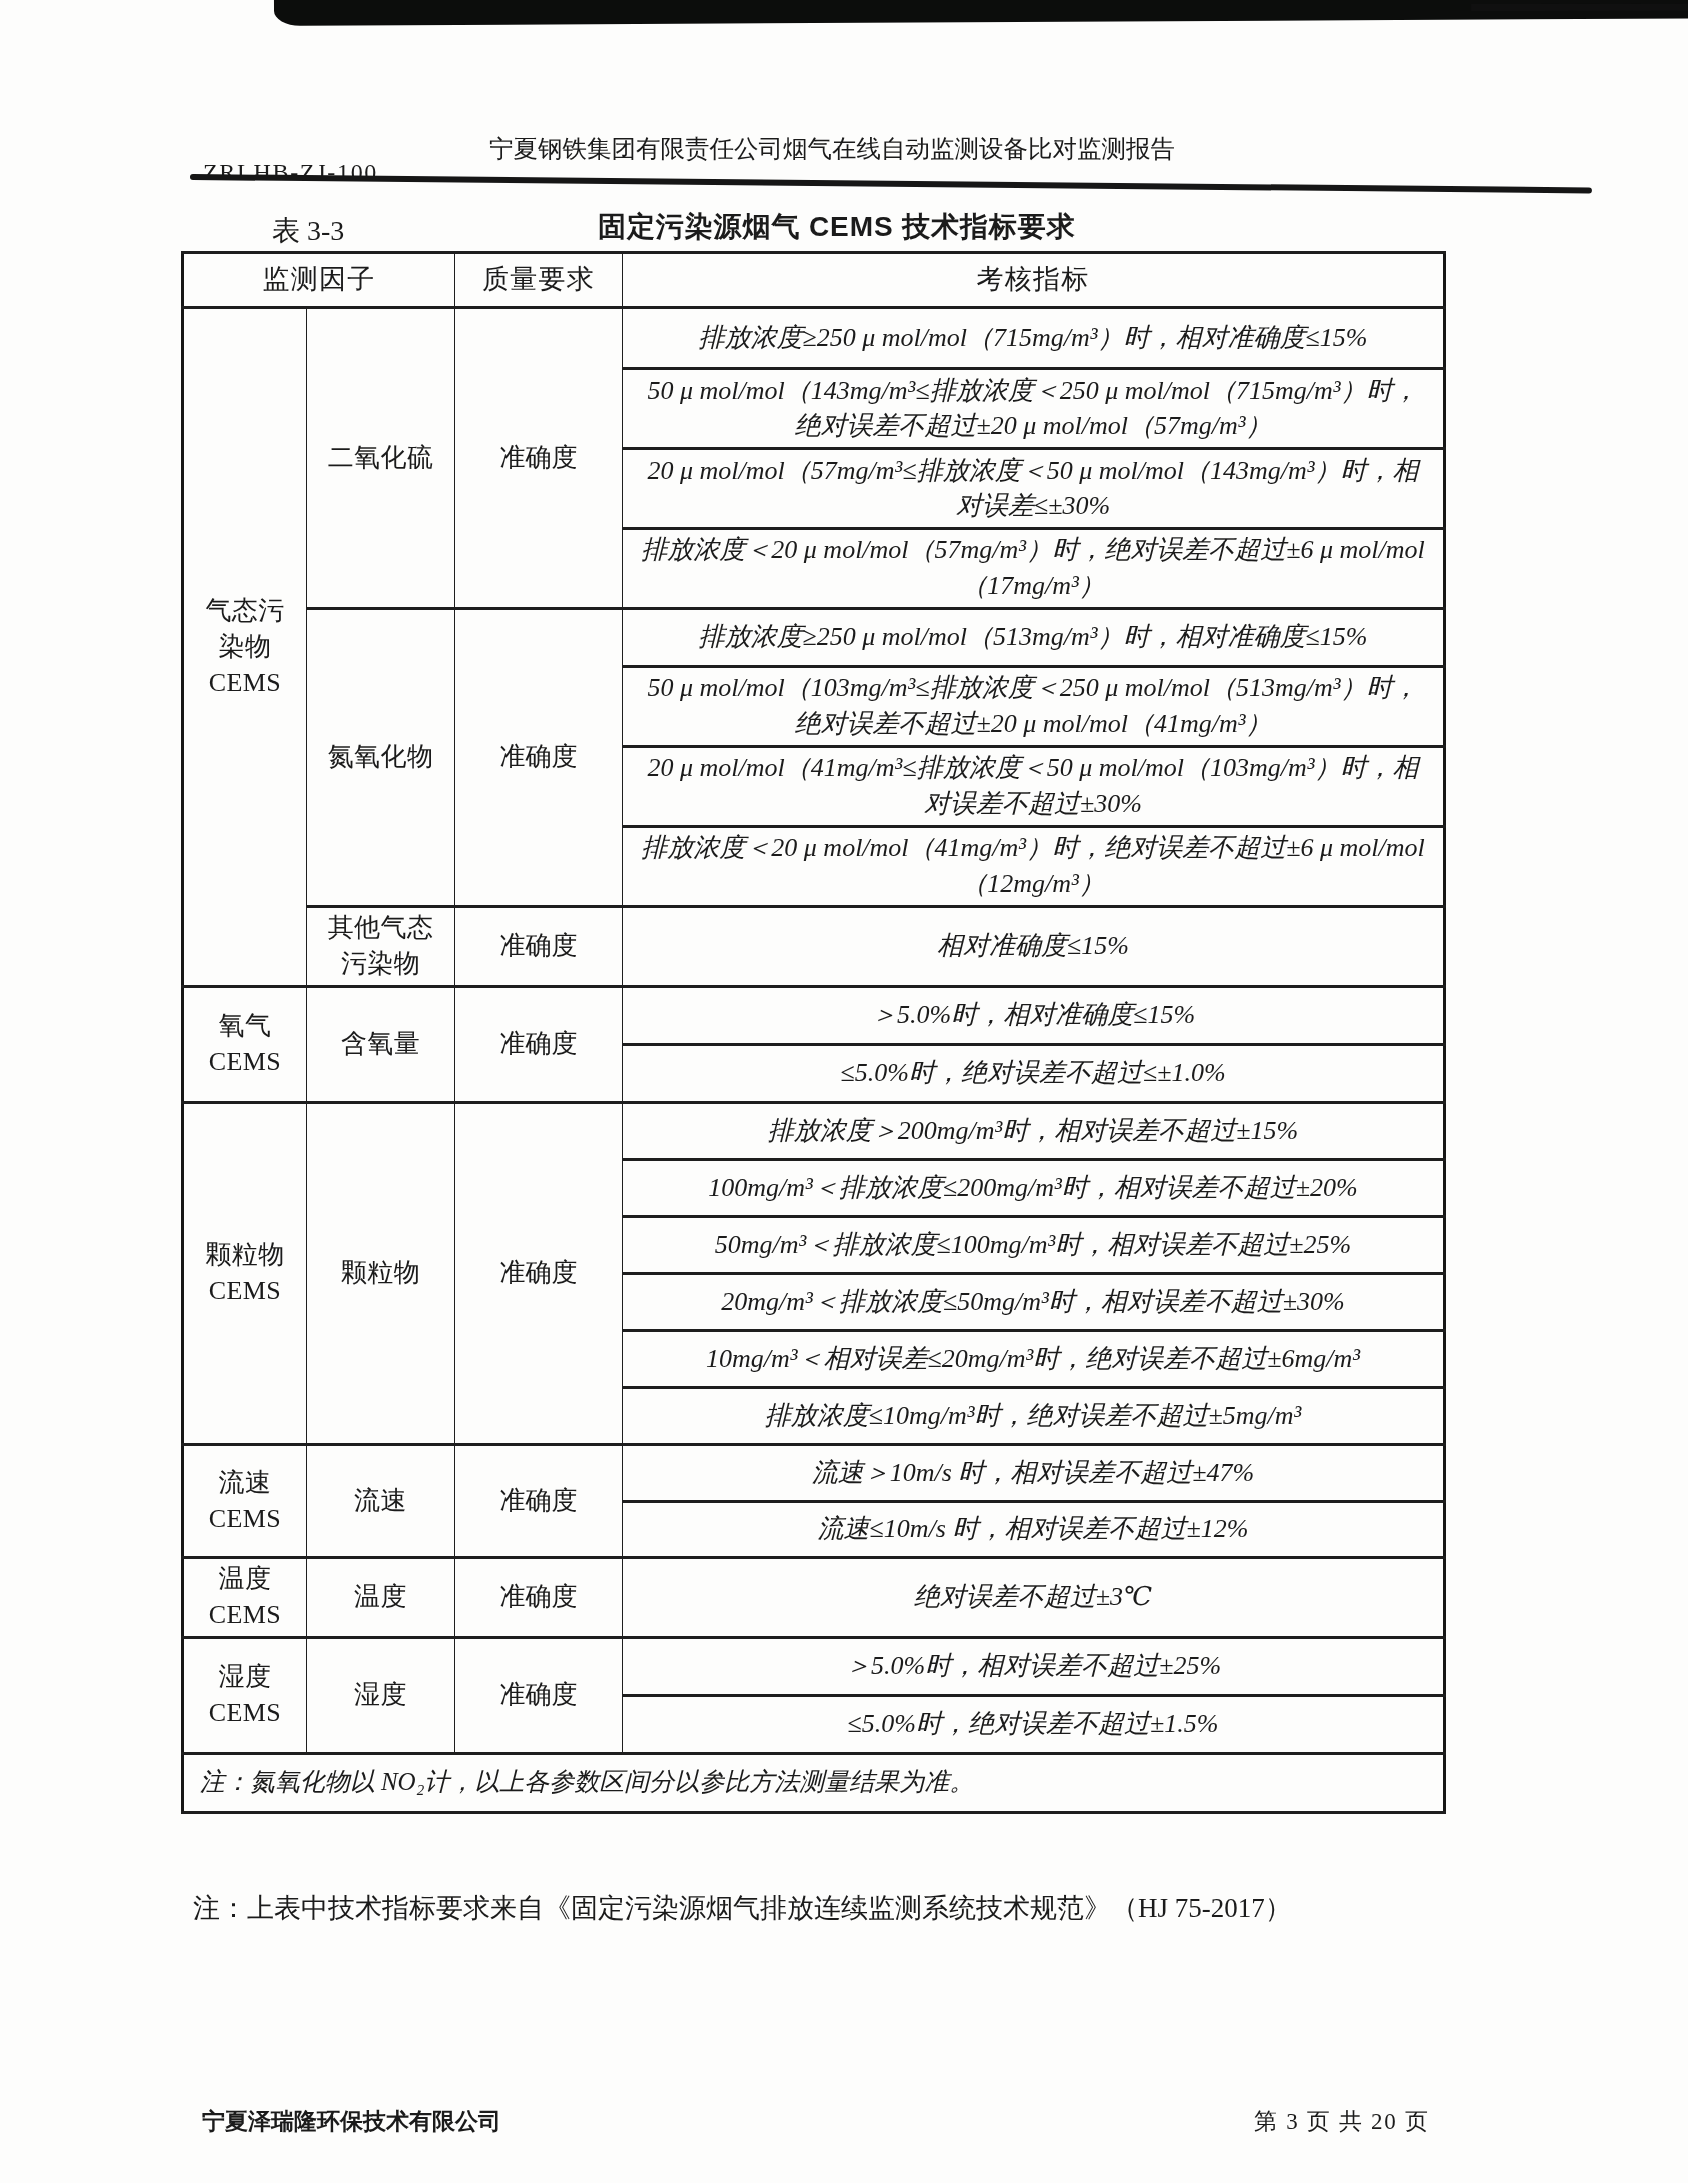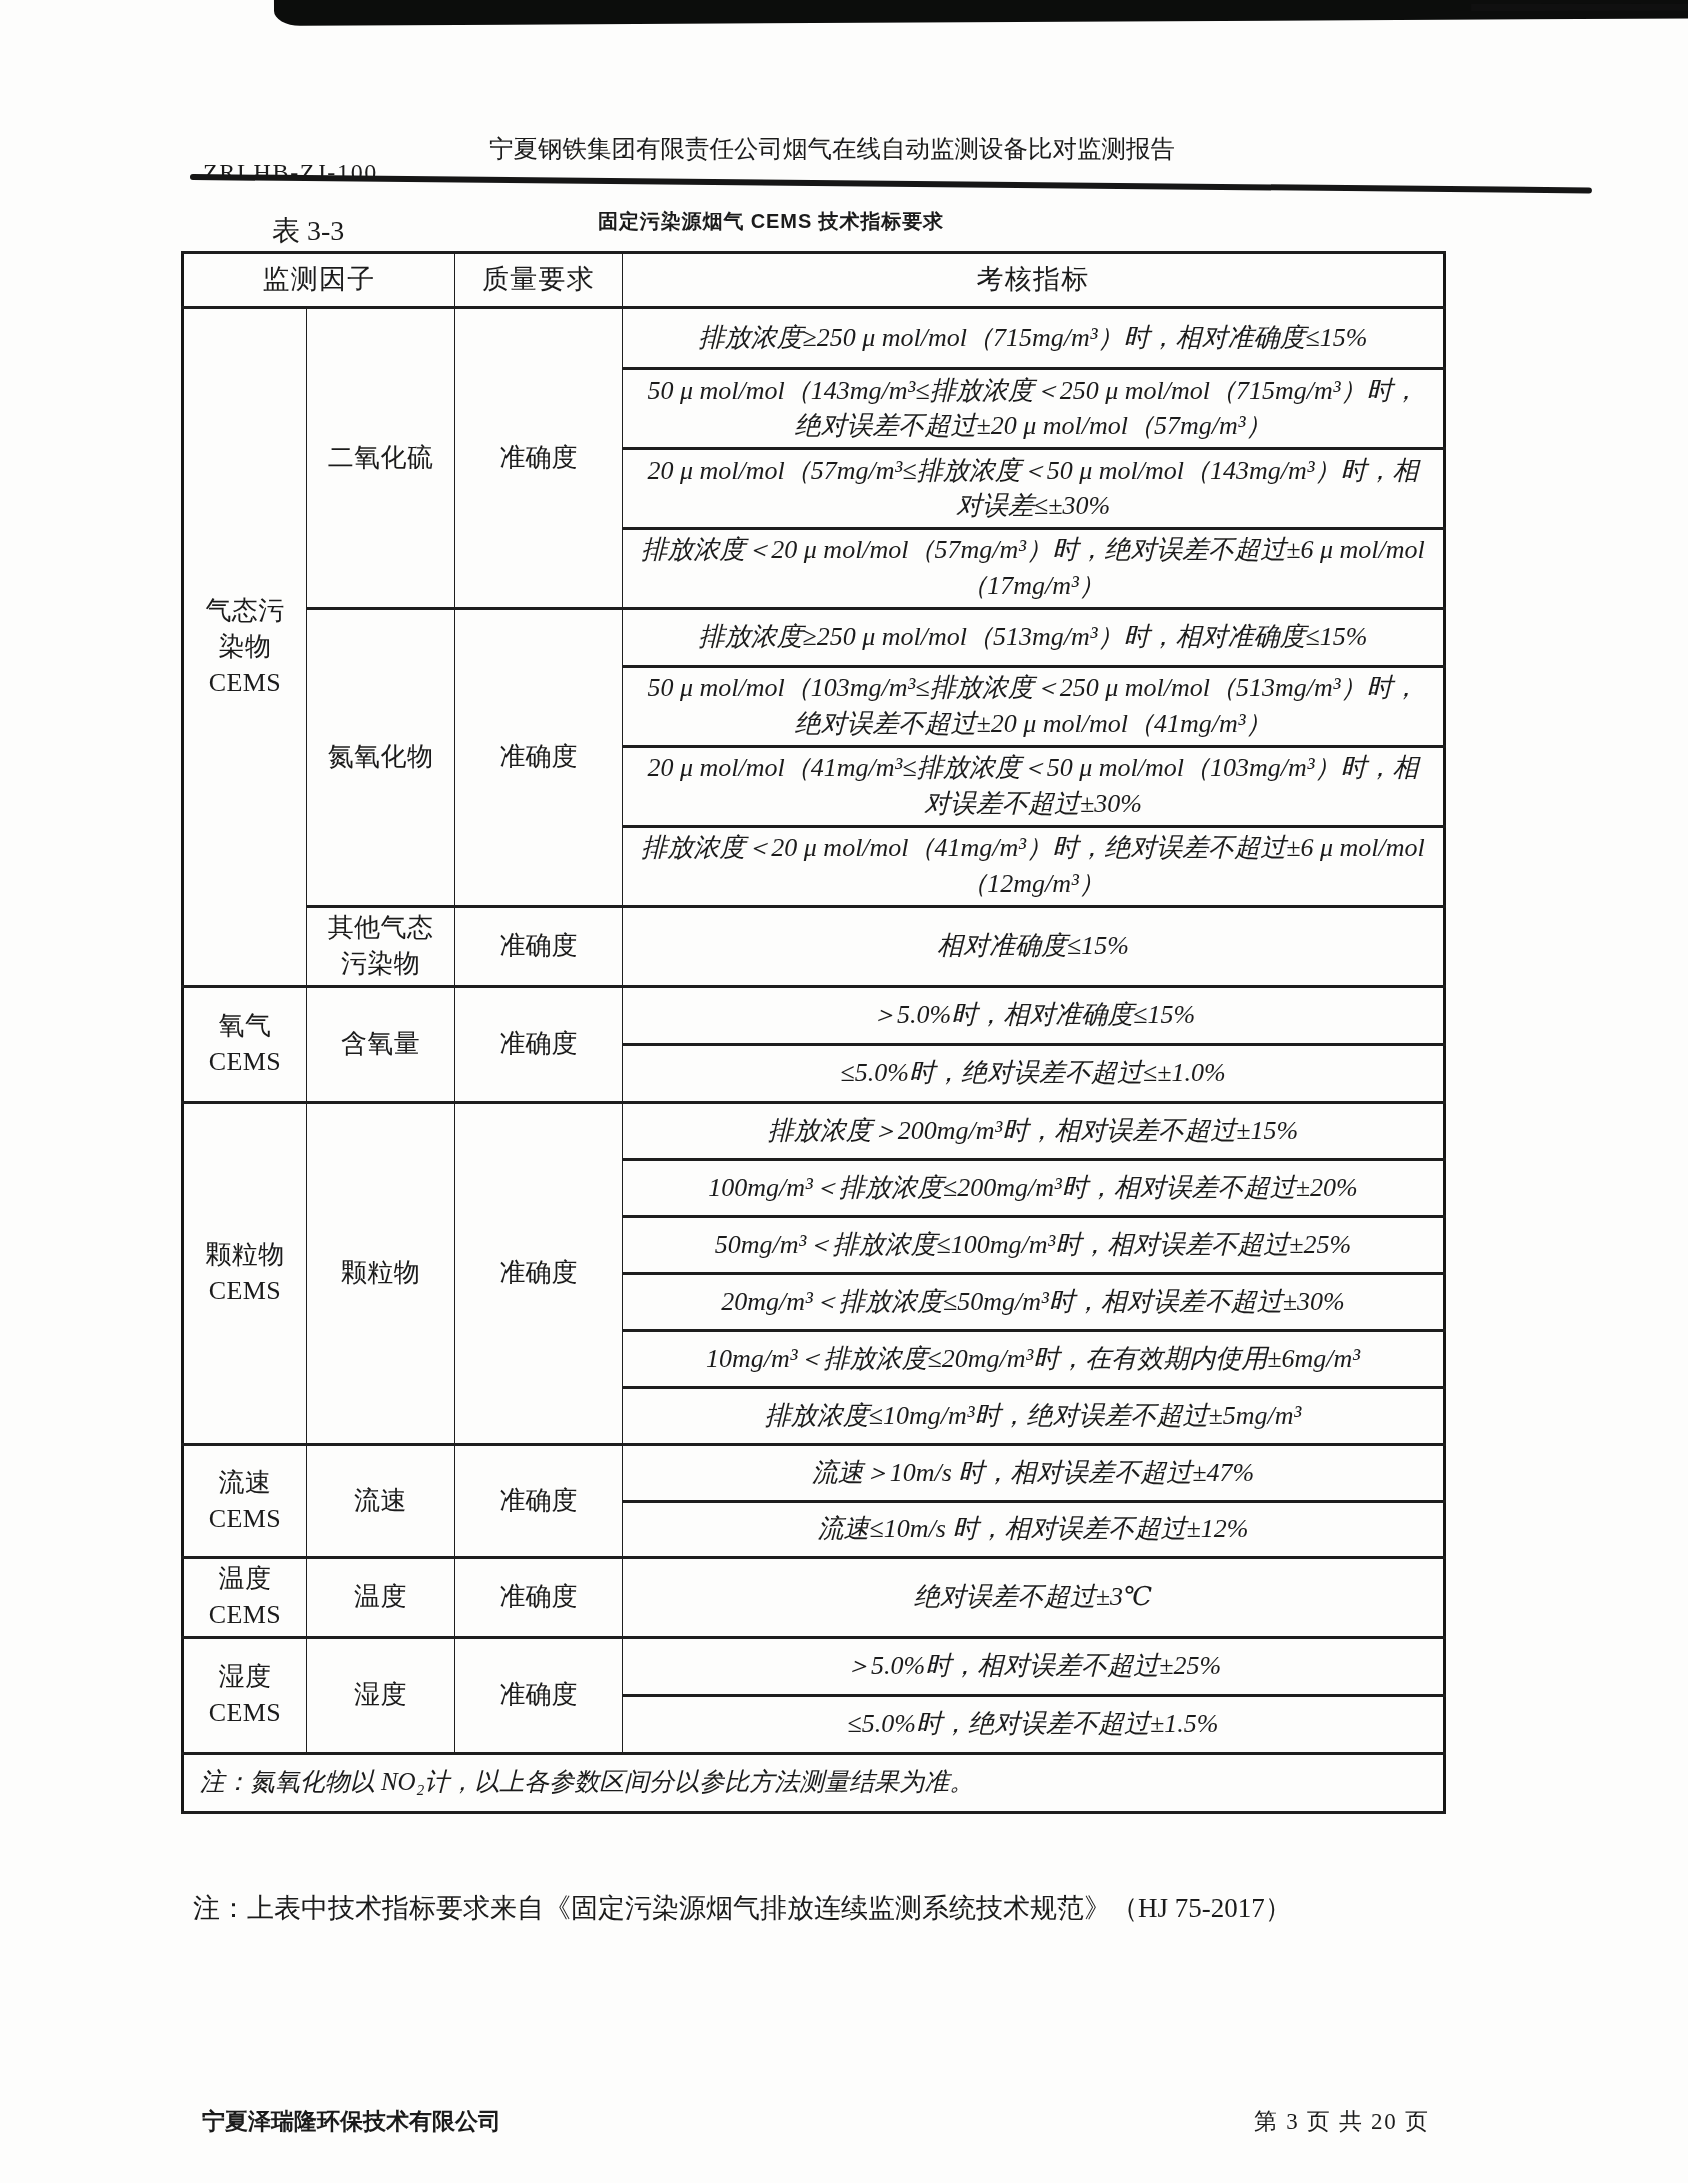--- a/index.html
+++ b/index.html
@@ -48,21 +48,21 @@
     background: #161616;
     border-radius: 3.1px;
     transform: rotate(0.55deg);
     transform-origin: left center;
   }
 
   
   .caption-row { position: absolute; top: 208px; left: 0; width: 100%; }
   .tbl-label { position: absolute; left: 272px; top: 3.5px; font-size: 28px; white-space: nowrap; }
   .tbl-title {
-    position: absolute; left: 598px; top: 0; font-size: 20px; font-weight: bold;
+    position: absolute; left: 598px; top: 0; font-size: 28px; font-weight: bold;
     font-family: "Liberation Sans", "DejaVu Sans", sans-serif; white-space: nowrap;
     letter-spacing: 0.9px;
   }
 
   
   table.cems {
     position: absolute;
     left: 181px;
     top: 251px;
     width: 1262px;
@@ -196,21 +196,21 @@
     <tr style="height:57px">
       <td class="crit">100mg/m³＜排放浓度≤200mg/m³时，相对误差不超过±20%</td>
     </tr>
     <tr style="height:57px">
       <td class="crit">50mg/m³＜排放浓度≤100mg/m³时，相对误差不超过±25%</td>
     </tr>
     <tr style="height:57px">
       <td class="crit">20mg/m³＜排放浓度≤50mg/m³时，相对误差不超过±30%</td>
     </tr>
     <tr style="height:57px">
-      <td class="crit">10mg/m³＜排放浓度≤20mg/m³时，在有效期内使用±6mg/m³</td>
+      <td class="crit">10mg/m³＜相对误差≤20mg/m³时，绝对误差不超过±6mg/m³</td>
     </tr>
     <tr style="height:57px">
       <td class="crit">排放浓度≤10mg/m³时，绝对误差不超过±5mg/m³</td>
     </tr>
 
     <tr style="height:57px">
       <td rowspan="2" class="fac">流速
 CEMS</td>
       <td rowspan="2" class="itm">流速</td>
       <td rowspan="2">准确度</td>

